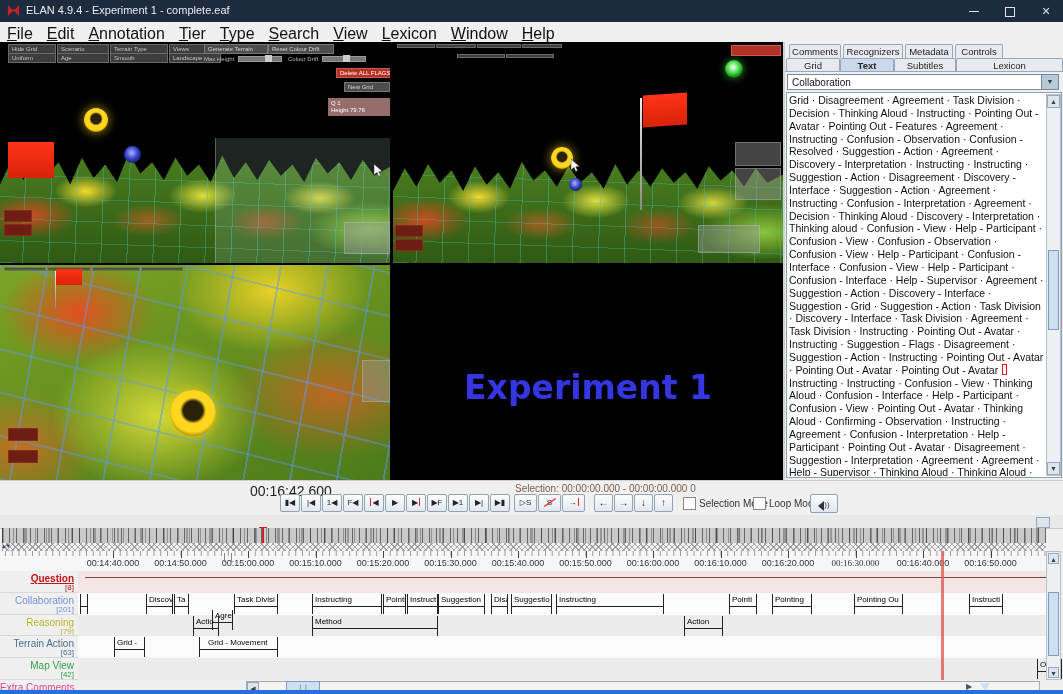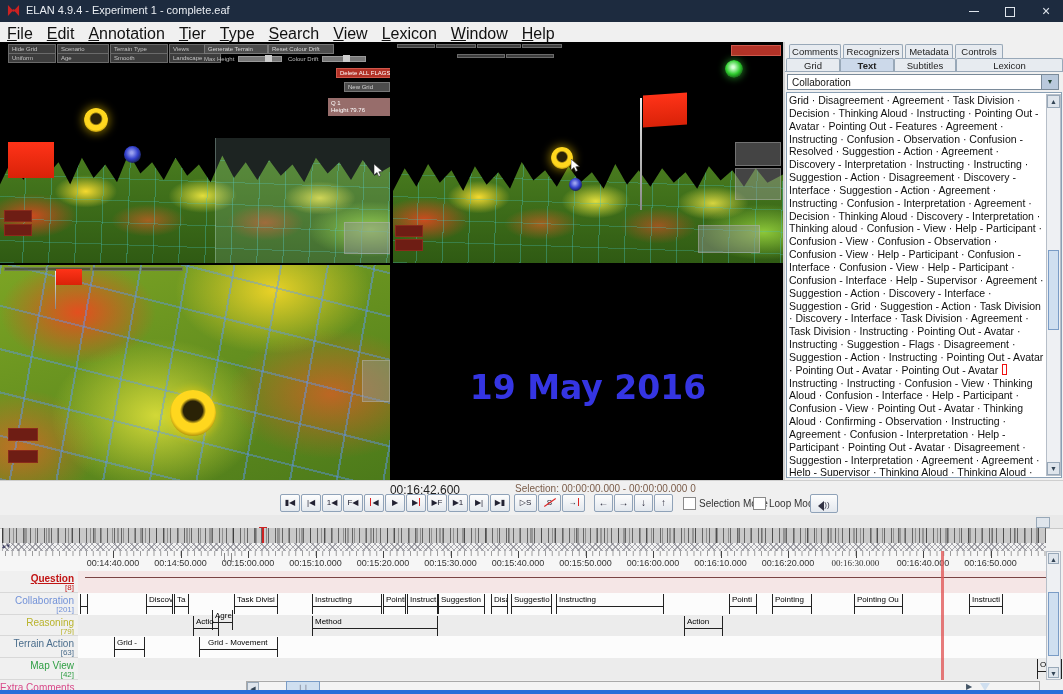--- a/index.html
+++ b/index.html
@@ -91,21 +91,21 @@
   #textflow{position:absolute;left:2px;top:1px;width:256px;height:382px;overflow:hidden;
             font-size:10.5px;line-height:12.85px;color:#101010;word-spacing:0;}
   .caret{display:inline-block;width:3px;height:9px;border:1px solid #e11;vertical-align:-1px;margin:0 1px;}
   .sb{position:absolute;background:#eef0f3;border:1px solid #b6bec8;box-sizing:border-box;}
   .sb-btn{position:absolute;background:#dfe5ec;border:1px solid #98a8b8;box-sizing:border-box;
           font-size:7px;line-height:11px;text-align:center;color:#345;}
   .sb-thumb{position:absolute;background:#cfdff0;border:1px solid #7a9cc6;box-sizing:border-box;}
 
   
   #controls{left:0;top:480px;width:1063px;height:35px;background:#f0f0f0;border-top:1px solid #cfcfcf;}
-  #time{left:250px;top:483px;width:210px;text-align:right;font-size:12px;color:#222;}
+  #time{left:250px;top:483px;width:210px;text-align:left;font-size:14px;color:#222;}
   #selinfo{left:515px;top:483px;font-size:10px;color:#7a5c49;}
   .tbtn{display:inline-block;width:18px;height:16px;border:1px solid #8fa2b8;border-radius:2px;
         background:linear-gradient(#fdfdfd,#e3e8ee);margin-right:1px;text-align:center;font-size:8px;
         line-height:15px;color:#223;vertical-align:top;position:relative;}
   #selbtns .tbtn{width:21px;} #navbtns .tbtn{width:17px;font-size:10px;}
   .rm{display:inline-block;width:1px;height:8px;background:#d22;vertical-align:-1px;margin-left:1px;}
   .slash::after{content:"";position:absolute;left:4px;top:7px;width:14px;height:1px;background:#d22;transform:rotate(-35deg);}
   #tgroup1{left:280px;top:494px;} #selbtns{left:514px;top:494px;} #navbtns{left:594px;top:494px;}
   .cbx{position:absolute;width:11px;height:11px;background:#fff;border:1px solid #8a8a8a;}
   .cblabel{position:absolute;font-size:10px;color:#333;}
@@ -275,21 +275,21 @@
       <div class="pole" style="left:55px;top:6px;height:38px;width:1px;"></div>
       <div class="flag" style="left:56px;top:4px;width:26px;height:16px;"></div>
       <div class="orb y" style="left:170px;top:125px;width:46px;height:46px;"></div>
       <div class="dred" style="left:8px;top:163px;width:28px;height:11px;"></div>
       <div class="dred" style="left:8px;top:185px;width:28px;height:11px;"></div>
       <div class="gpanel" style="left:362px;top:95px;width:26px;height:40px;"></div>
     </div>
 
     <div id="v4" class="vq">
       <div class="cap" style="color: rgb(53, 53, 226);">
-        <div>19 May 2016</div>
+        <div>Experiment 1</div>
       </div>
     </div>
   </div>
   <div id="vsplit" class="abs"></div>
 
   <div id="rpanel" class="abs"></div>
   <div id="tabs1">
       <div class="tab abs" style="left: 789px; top: 44px; width: 50px;">Comments</div>
       <div class="tab abs" style="left: 843px; top: 44px; width: 58px;">Recognizers</div>
       <div class="tab abs" style="left: 905px; top: 44px; width: 46px;">Metadata</div>

